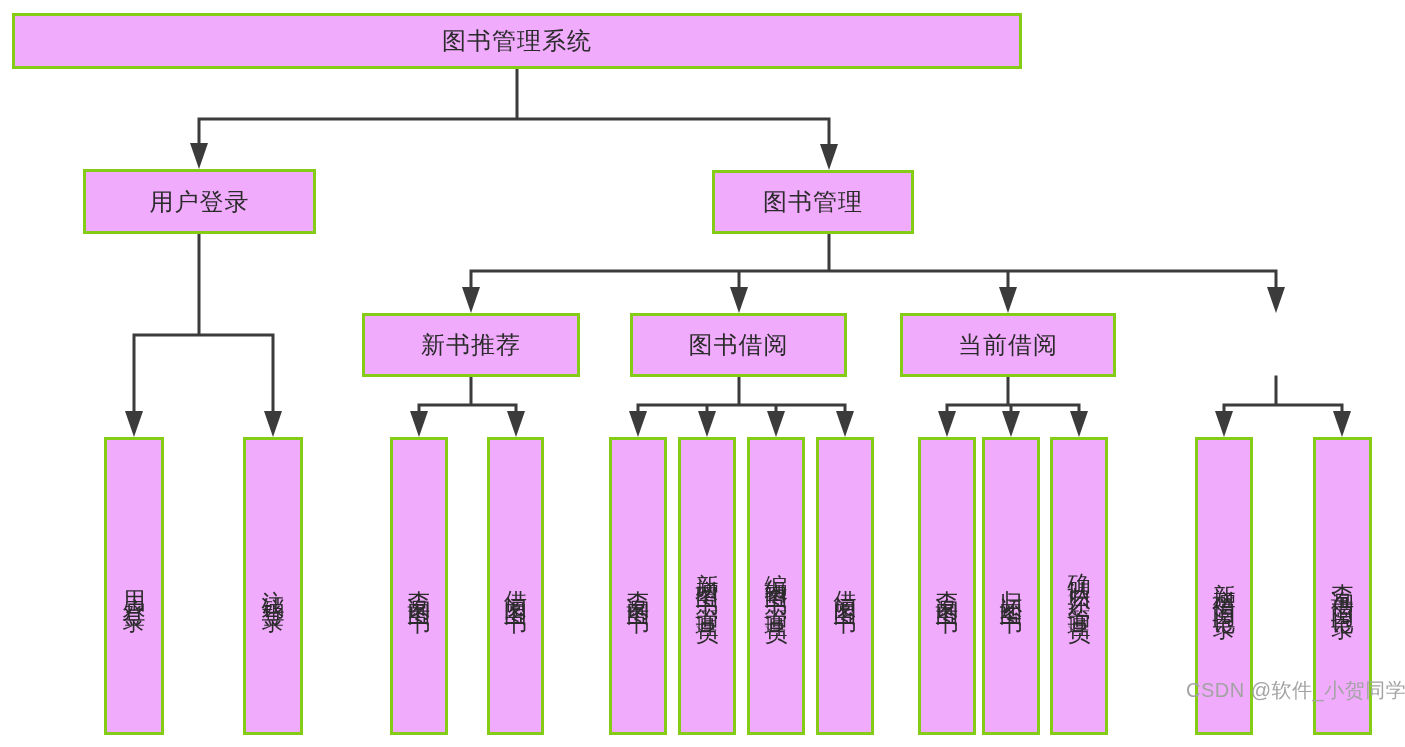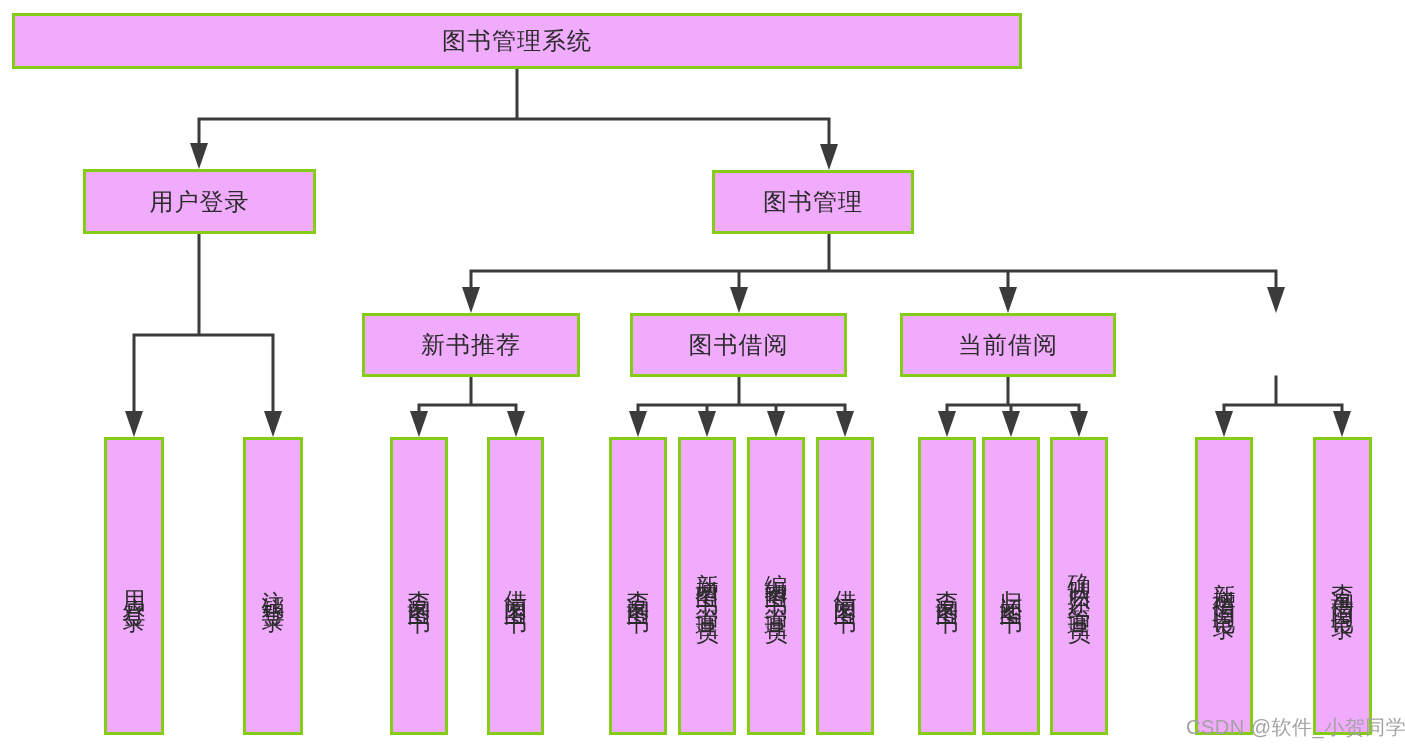--- a/index.html
+++ b/index.html
@@ -13,21 +13,21 @@
     background:#f0abfc; border:3px solid #84cc16;
     display:flex; align-items:center; justify-content:center;
     color:#2b2b2b;
   }
   .node { font-size:24px; letter-spacing:1px; white-space:nowrap; }
   .vnode .vt {
     writing-mode:vertical-rl; text-orientation:mixed;
     font-size:23px; line-height:1; letter-spacing:7px; color:#2b2b2b;
   }
   .watermark {
-    position:absolute; left:1186px; top:714px; z-index:3;
+    position:absolute; left:1186px; top:677px; z-index:3;
     font-size:20px; color:#a3a3a3; letter-spacing:0.5px; white-space:nowrap;
   }
 </style>
 </head>
 <body>
 
 <div class="stage">
 
   <svg class="wires" width="1405" height="747" viewBox="0 0 1405 747">
 

